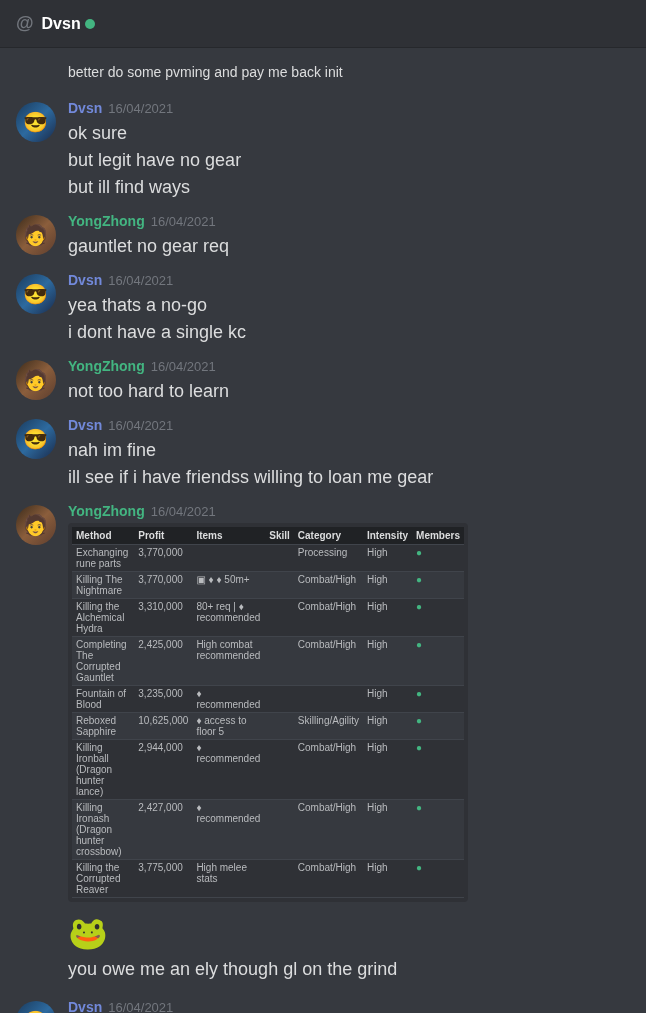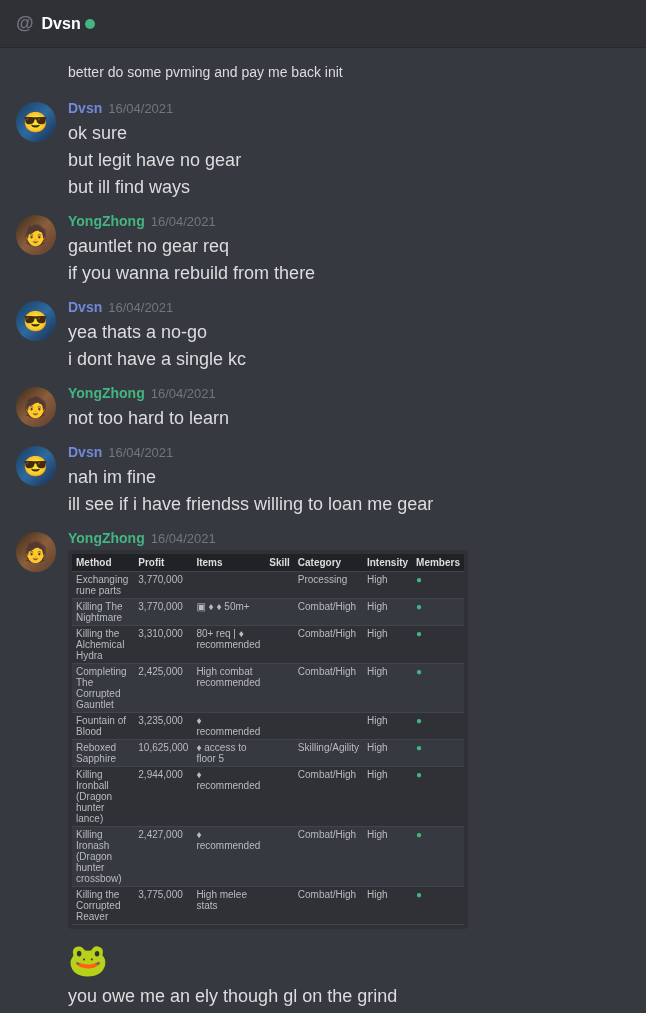--- a/index.html
+++ b/index.html
@@ -257,21 +257,20 @@
   </div>
 
   <div class="message-group">
     <div class="avatar avatar-yongzhong"></div>
     <div class="message-content">
       <div class="message-header">
         <span class="username username-yongzhong">YongZhong</span>
         <span class="timestamp">16/04/2021</span>
       </div>
       <div class="message-text">gauntlet no gear req</div>
-      <div class="message-text">if you wanna rebuild from there</div>
     </div>
   </div>
 
   <div class="message-group">
     <div class="avatar avatar-dvsn"></div>
     <div class="message-content">
       <div class="message-header">
         <span class="username username-dvsn">Dvsn</span>
         <span class="timestamp">16/04/2021</span>
       </div>

